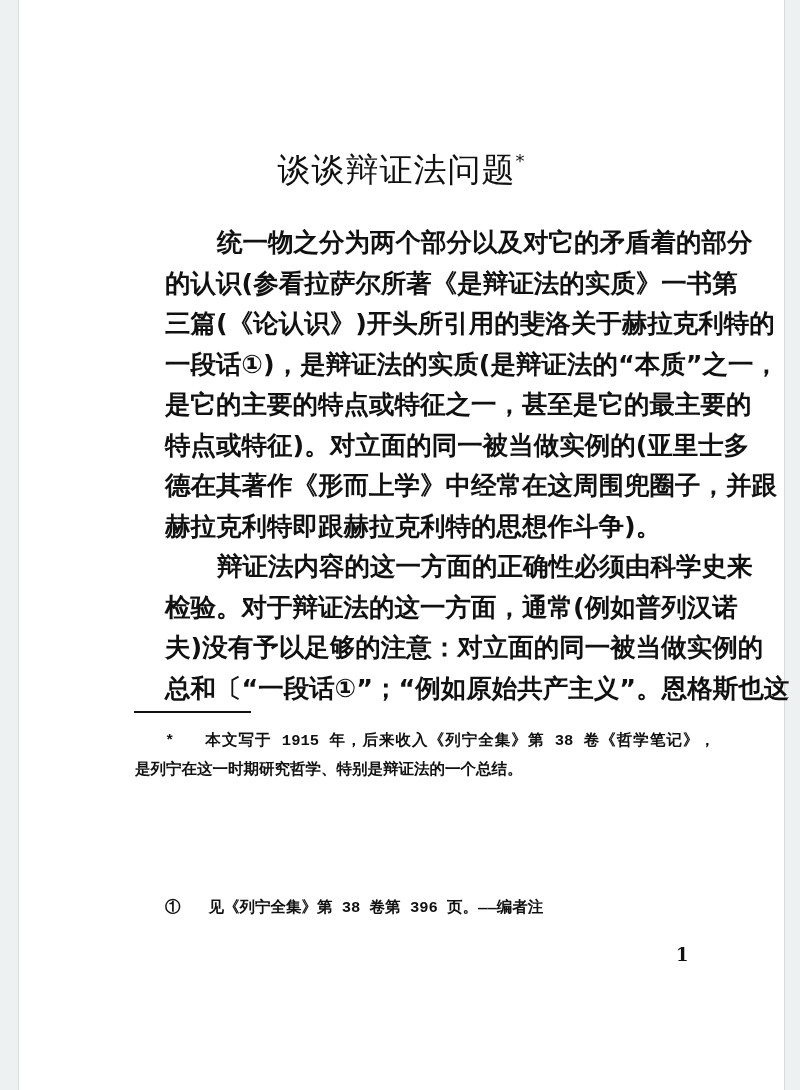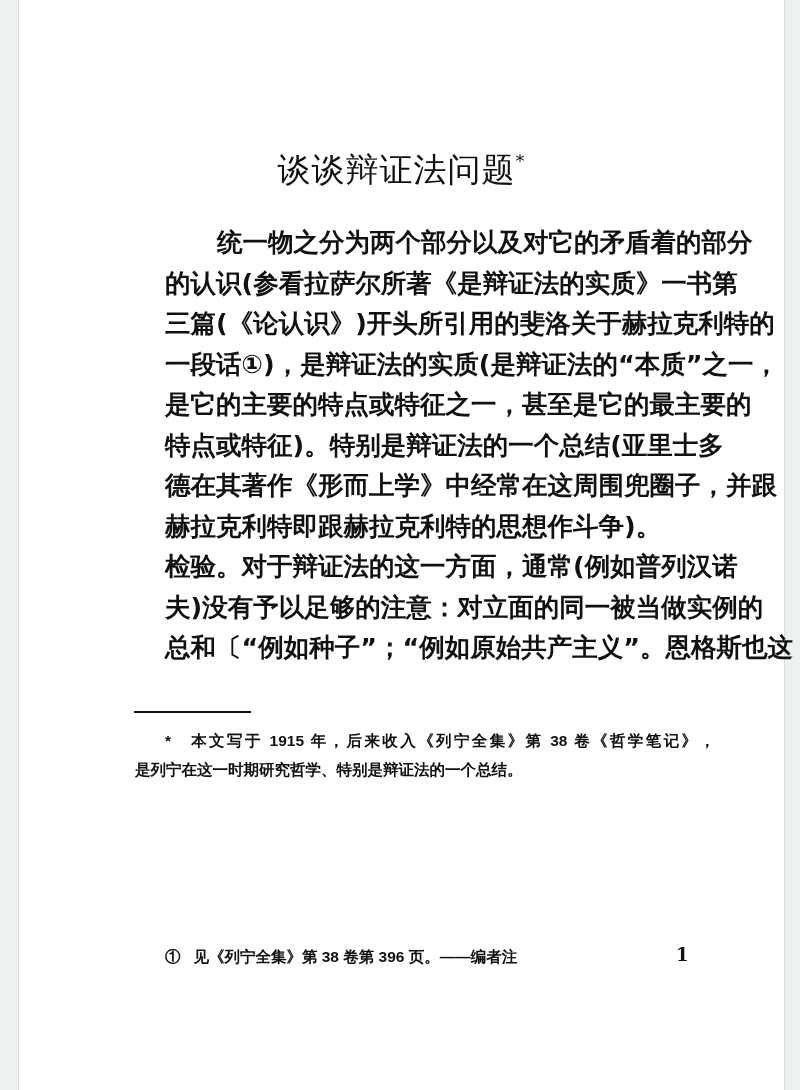--- a/index.html
+++ b/index.html
@@ -29,21 +29,21 @@
   .body-text .line { display: block; white-space: nowrap; text-align: justify; text-align-last: justify; margin-left: 48px; }
   .body-text .last { text-align-last: left; }
   .indent { padding-left: 52px; }
   .rule {
     position: absolute; left: 115px; top: 711px; width: 117px; height: 0;
     border-top: 2px solid #111;
   }
   .notes {
     position: absolute; left: 116px; width: 580px;
     font-size: 15.5px; line-height: 28.5px; font-weight: bold;
-    font-family: Liberation Sans, sans-serif;
+    font-family: Liberation Mono, monospace;
   }
   .notes .line { display: block; white-space: nowrap; text-align: justify; text-align-last: justify; }
   .notes .last { text-align-last: left; }
   .nindent { padding-left: 30px; }
   .page-number {
     position: absolute; left: 657px; top: 944px;
     font-size: 18px; font-weight: bold; font-family: "DejaVu Serif", serif;
   }
 </style>
 </head>
@@ -52,37 +52,38 @@
 <div class="page">
 
   <div class="title"><span>谈谈辩证法问题</span><sup>*</sup></div>
 
   <div class="body-text" style="top:222px;">
     <span class="line indent">统一物之分为两个部分以及对它的矛盾着的部分</span>
     <span class="line">的认识(参看拉萨尔所著《是辩证法的实质》一书第</span>
     <span class="line">三篇(《论认识》)开头所引用的斐洛关于赫拉克利特的</span>
     <span class="line">一段话①)，是辩证法的实质(是辩证法的“本质”之一，</span>
     <span class="line">是它的主要的特点或特征之一，甚至是它的最主要的</span>
-    <span class="line">特点或特征)。特别是辩证法的一个总结(亚里士多</span>
+    <span class="line">特点或特征)。对立面的同一被当做实例的(亚里士多</span>
     <span class="line">德在其著作《形而上学》中经常在这周围兜圈子，并跟</span>
     <span class="line last">赫拉克利特即跟赫拉克利特的思想作斗争)。</span>
   </div>
 
   <div class="body-text" style="top:546px;">
+    <span class="line indent">辩证法内容的这一方面的正确性必须由科学史来</span>
     <span class="line">检验。对于辩证法的这一方面，通常(例如普列汉诺</span>
     <span class="line">夫)没有予以足够的注意：对立面的同一被当做实例的</span>
-    <span class="line">总和〔“例如种子”；“例如原始共产主义”。恩格斯也这</span>
+    <span class="line">总和〔“一段话①”；“例如原始共产主义”。恩格斯也这</span>
   </div>
 
   <div class="rule"></div>
 
   <div class="notes" style="top:727px;">
     <span class="line nindent"><span>*</span>&nbsp;&nbsp;&nbsp;<span>本文写于 1915 年，后来收入《列宁全集》第 38 卷《哲学笔记》，</span></span>
     <span class="line last">是列宁在这一时期研究哲学、特别是辩证法的一个总结。</span>
   </div>
 
 
-  <div class="notes" style="top:943px;">
+  <div class="notes" style="top:894px;">
     <span class="line last nindent"><span>①</span>&nbsp;&nbsp;&nbsp;<span>见《列宁全集》第 38 卷第 396 页。——编者注</span></span>
   </div>
 
   <div class="page-number">1</div>
 </div>
 
 </body></html>

